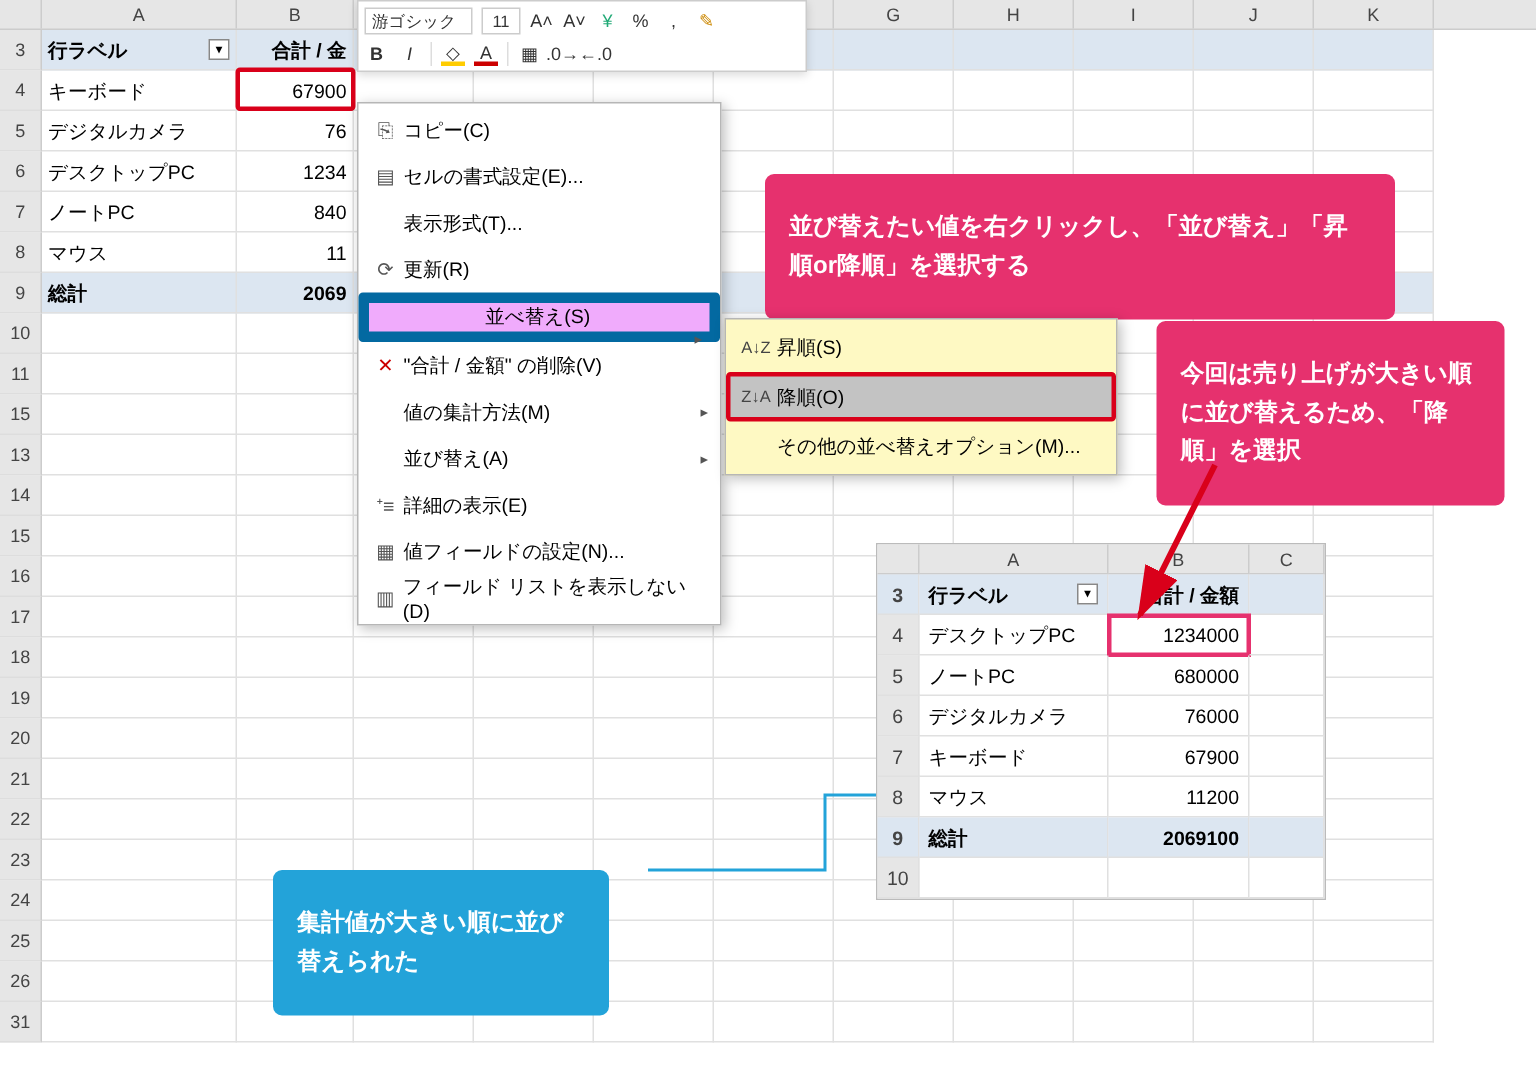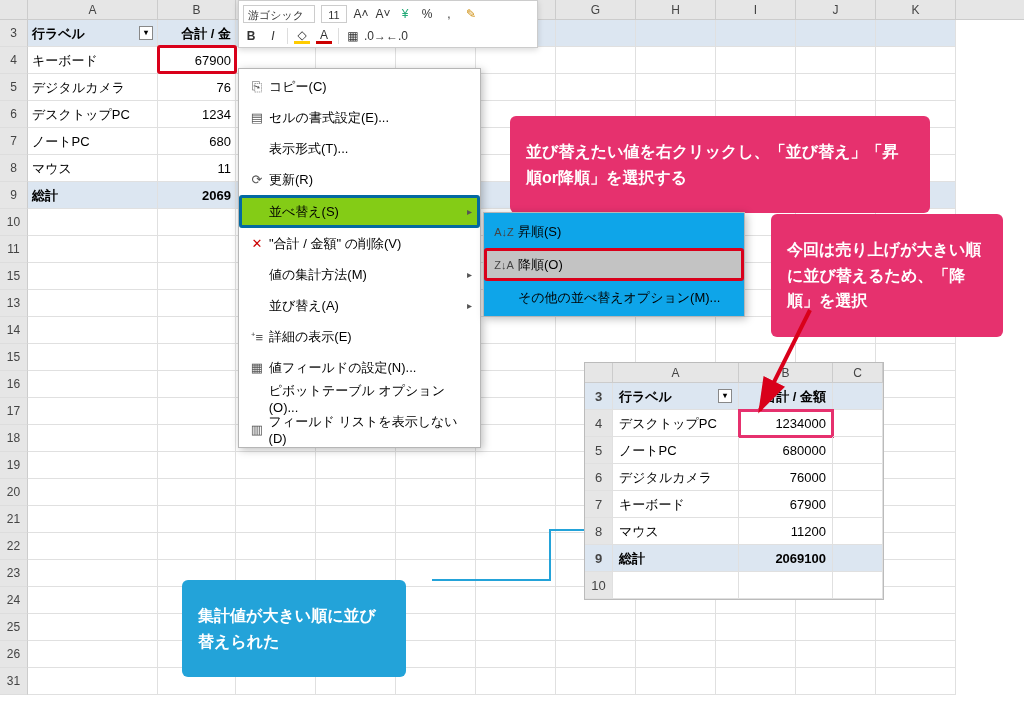--- a/index.html
+++ b/index.html
@@ -23,25 +23,25 @@
 
 .sel-cell { position: absolute; border: 3px solid #d9001a; border-radius: 3px; z-index: 5; }
 
 .mini-toolbar { position: absolute; top: 0; left: 238px; width: 300px; height: 48px; background: #fff; border: 1px solid #ccc; box-shadow: 0 2px 6px rgba(0,0,0,.15); z-index: 40; padding: 2px 4px; }
 .mini-toolbar .tr { display: flex; align-items: center; height: 22px; gap: 6px; font-size: 11px; color: #333; }
 .mini-toolbar .sep { width: 1px; height: 16px; background: #ddd; }
 .tb-ico { width: 16px; height: 16px; display: inline-flex; align-items: center; justify-content: center; font-size: 12px; }
 
 .ctx-menu { position: absolute; top: 68px; left: 238px; width: 243px; background: #fff; border: 1px solid #b6b6b6; box-shadow: 2px 2px 8px rgba(0,0,0,.25); z-index: 50; padding: 2px 0; }
 .ctx-item { display: flex; align-items: center; height: 31px; padding: 0 8px 0 6px; font-size: 13px; position: relative; }
-.ctx-item.hilite { background: #84cc16; border: 3px solid #0369a1; height: 33px; padding: 0 5px 0 3px; border-radius: 3px; }
+.ctx-item.hilite { background: #f0abfc; border: 7px solid #0369a1; height: 33px; padding: 0 5px 0 3px; border-radius: 3px; flex-direction: column; }
 .ctx-ico { width: 24px; display: inline-flex; justify-content: center; color: #555; font-size: 13px; }
 .ctx-item .arrow { margin-left: auto; font-size: 10px; color: #555; }
 
-.sub-menu { position: absolute; top: 212px; left: 483px; width: 262px; background: #0ea5e9; border: 1px solid #b6b6b6; box-shadow: 2px 2px 8px rgba(0,0,0,.25); z-index: 60; padding: 2px 0; }
+.sub-menu { position: absolute; top: 212px; left: 483px; width: 262px; background: #fef9c3; border: 1px solid #b6b6b6; box-shadow: 2px 2px 8px rgba(0,0,0,.25); z-index: 60; padding: 2px 0; }
 .sub-item { display: flex; align-items: center; height: 33px; padding: 0 8px 0 6px; font-size: 13px; }
 .sub-item.hilite { background: #c3c3c3; border: 3px solid #d9001a; border-radius: 3px; padding: 0 19px 0 3px; }
 .sub-ico { width: 28px; display: inline-flex; justify-content: center; font-size: 11px; color: #444; }
 
 .callout { position: absolute; background: #e6316e; color: #fff; font-size: 16px; line-height: 1.6; font-weight: bold; padding: 23px 16px; border-radius: 6px; z-index: 30; }
 .callout.blue { background: #23a3d9; }
 
 .result-table { position: absolute; top: 362px; left: 584px; border: 1px solid #bbb; z-index: 20; background: #fff; }
 .rt-head { display: flex; background: #e6e6e6; }
 .rt-head .rth { border-right: 1px solid #ccc; border-bottom: 1px solid #ccc; text-align: center; height: 20px; line-height: 20px; font-size: 12px; color: #444; }
@@ -152,21 +152,21 @@
       <div class="cell colGhost"></div>
       <div class="cell colGhost"></div>
       <div class="cell colGhost"></div>
       <div class="cell colGhost"></div>
       <div class="cell colGhost"></div>
       <div class="cell colGhost"></div>
       <div class="cell colGhost"></div>
     </div>
     <div class="row ">
       <div class="cell colA">ノートPC</div>
-      <div class="cell colB">680</div>
+      <div class="cell colB">840</div>
       <div class="cell colGhost"></div>
       <div class="cell colGhost"></div>
       <div class="cell colGhost"></div>
       <div class="cell colGhost"></div>
       <div class="cell colGhost"></div>
       <div class="cell colGhost"></div>
       <div class="cell colGhost"></div>
       <div class="cell colGhost"></div>
       <div class="cell colGhost"></div>
     </div>
@@ -500,24 +500,20 @@
     </div>
   <div class="ctx-item">
       <span class="ctx-ico">⁺≡</span>
       <span>詳細の表示(E)</span>
     </div>
   <div class="ctx-item">
       <span class="ctx-ico">▦</span>
       <span>値フィールドの設定(N)...</span>
     </div>
   <div class="ctx-item">
-      <span class="ctx-ico"></span>
-      <span>ピボットテーブル オプション(O)...</span>
-    </div>
-  <div class="ctx-item">
       <span class="ctx-ico">▥</span>
       <span>フィールド リストを表示しない(D)</span>
     </div>
 </div>
 
 <div class="sub-menu">
   <div class="sub-item">
       <span class="sub-ico">A↓Z</span>
       <span>昇順(S)</span>
     </div>

